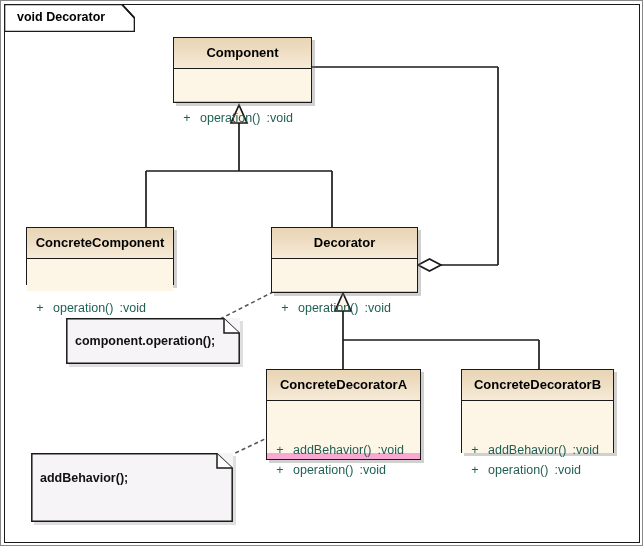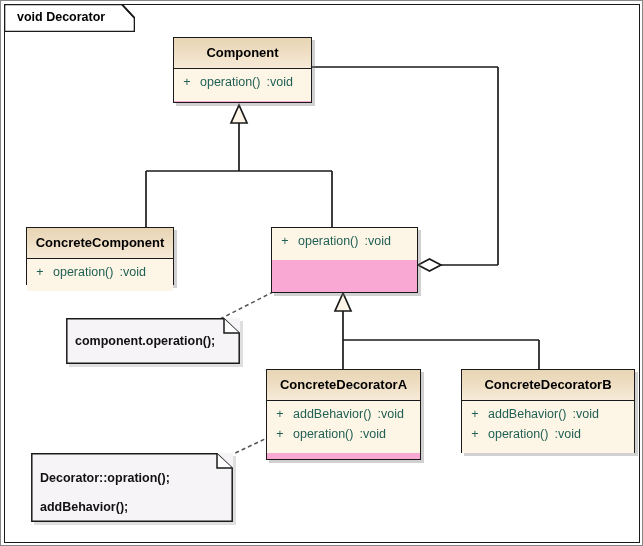--- a/index.html
+++ b/index.html
@@ -97,20 +97,21 @@
     white-space: nowrap;
   }
   .uml-class .member-vis {
     width: 26px;
     text-align: center;
     flex: 0 0 26px;
     color: #1f5f54;
   }
   .uml-class .member-sig {
     color: #1f5f54;
+    margin-top: 36px;
   }
   .uml-class .member-type {
     color: #1f5f54;
     margin-left: 6px;
   }
 
   
   .uml-note {
     position: absolute;
     box-sizing: border-box;
@@ -205,20 +206,21 @@
     <div class="class-body">
       <div class="member-row">
         <span class="member-vis">+</span>
         <span class="member-sig">operation()</span>
         <span class="member-type">:void</span>
       </div>
     </div>
   </div>
 
   <div class="uml-class" id="cls-decorator" style="left:270px; top:226px; width:147px; height:66px;">
+    <div class="class-header">Decorator</div>
     <div class="class-body">
       <div class="member-row">
         <span class="member-vis">+</span>
         <span class="member-sig">operation()</span>
         <span class="member-type">:void</span>
       </div>
     </div>
   </div>
 
   <div class="uml-class" id="cls-concrete-decorator-a" style="left:265px; top:368px; width:155px; height:91px;">
@@ -230,21 +232,21 @@
         <span class="member-type">:void</span>
       </div>
       <div class="member-row">
         <span class="member-vis">+</span>
         <span class="member-sig">operation()</span>
         <span class="member-type">:void</span>
       </div>
     </div>
   </div>
 
-  <div class="uml-class" id="cls-concrete-decorator-b" style="left:460px; top:368px; width:174px; height:84px;">
+  <div class="uml-class" id="cls-concrete-decorator-b" style="left:460px; top:368px; width:153px; height:84px;">
     <div class="class-header">ConcreteDecoratorB</div>
     <div class="class-body">
       <div class="member-row">
         <span class="member-vis">+</span>
         <span class="member-sig">addBehavior()</span>
         <span class="member-type">:void</span>
       </div>
       <div class="member-row">
         <span class="member-vis">+</span>
         <span class="member-sig">operation()</span>
@@ -262,18 +264,17 @@
       <div class="note-line">component.operation();</div>
     </div>
   </div>
 
   <div class="uml-note" id="note-2" style="left:30px; top:452px; width:202px; height:69px;">
     <svg class="note-shape" width="202" height="69" viewBox="0 0 202 69">
       <path d="M0.8 0.8 H186 L201.2 15 V68.2 H0.8 Z" fill="#f7f4f8" stroke="#1a1a1a" stroke-width="1.5"></path>
       <path d="M186 0.8 L186 15 L201.2 15" fill="#ffffff" stroke="#1a1a1a" stroke-width="1.5"></path>
     </svg>
     <div class="note-text" style="padding:19px 0 0 9px;">
-      <div class="note-line" style="margin-bottom:16px;">Decorator::opration();</div>
       <div class="note-line">addBehavior();</div>
     </div>
   </div>
 
 </div>
 
 </body></html>

